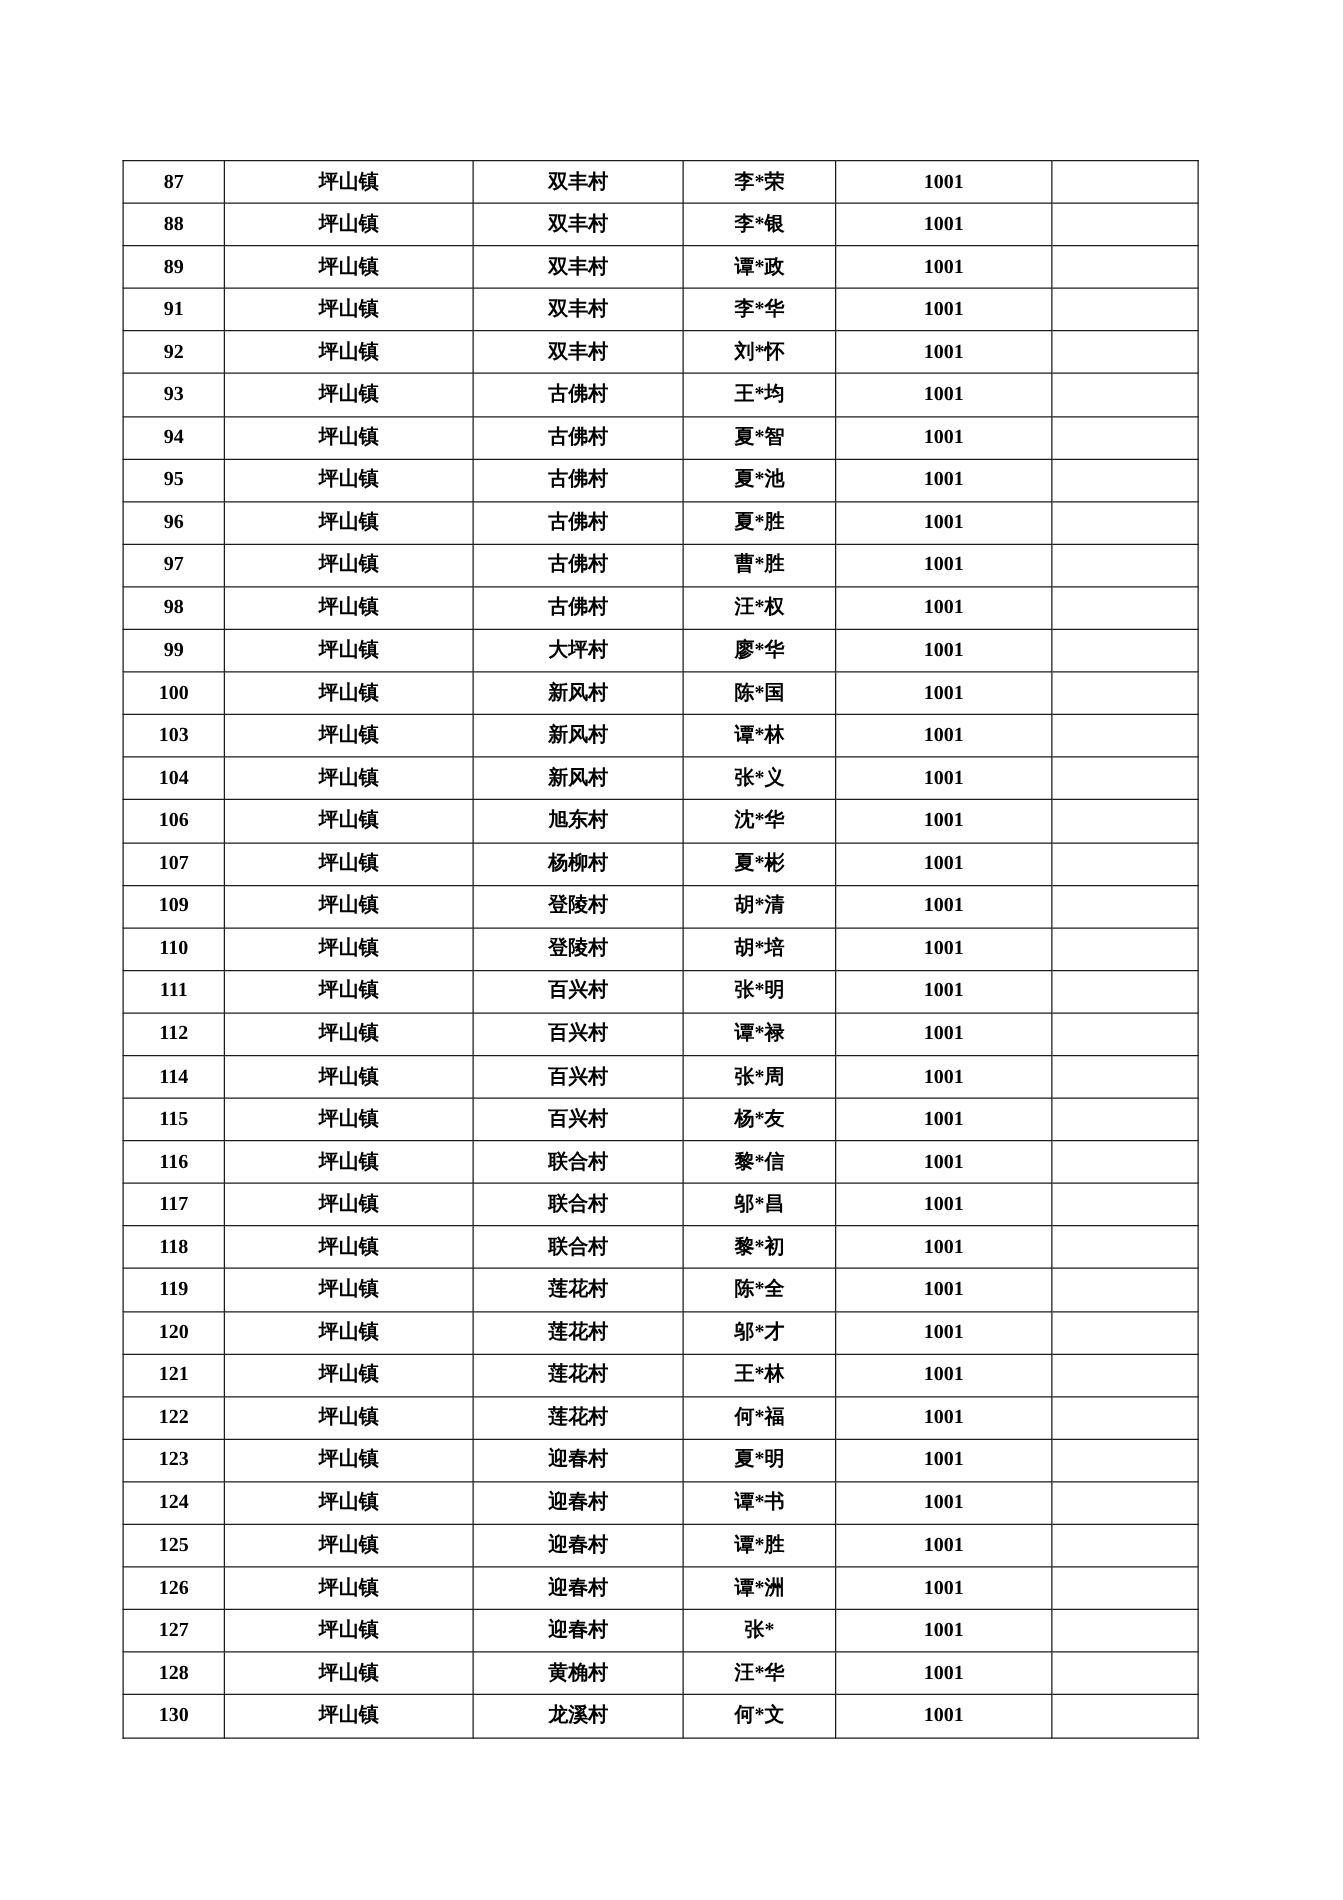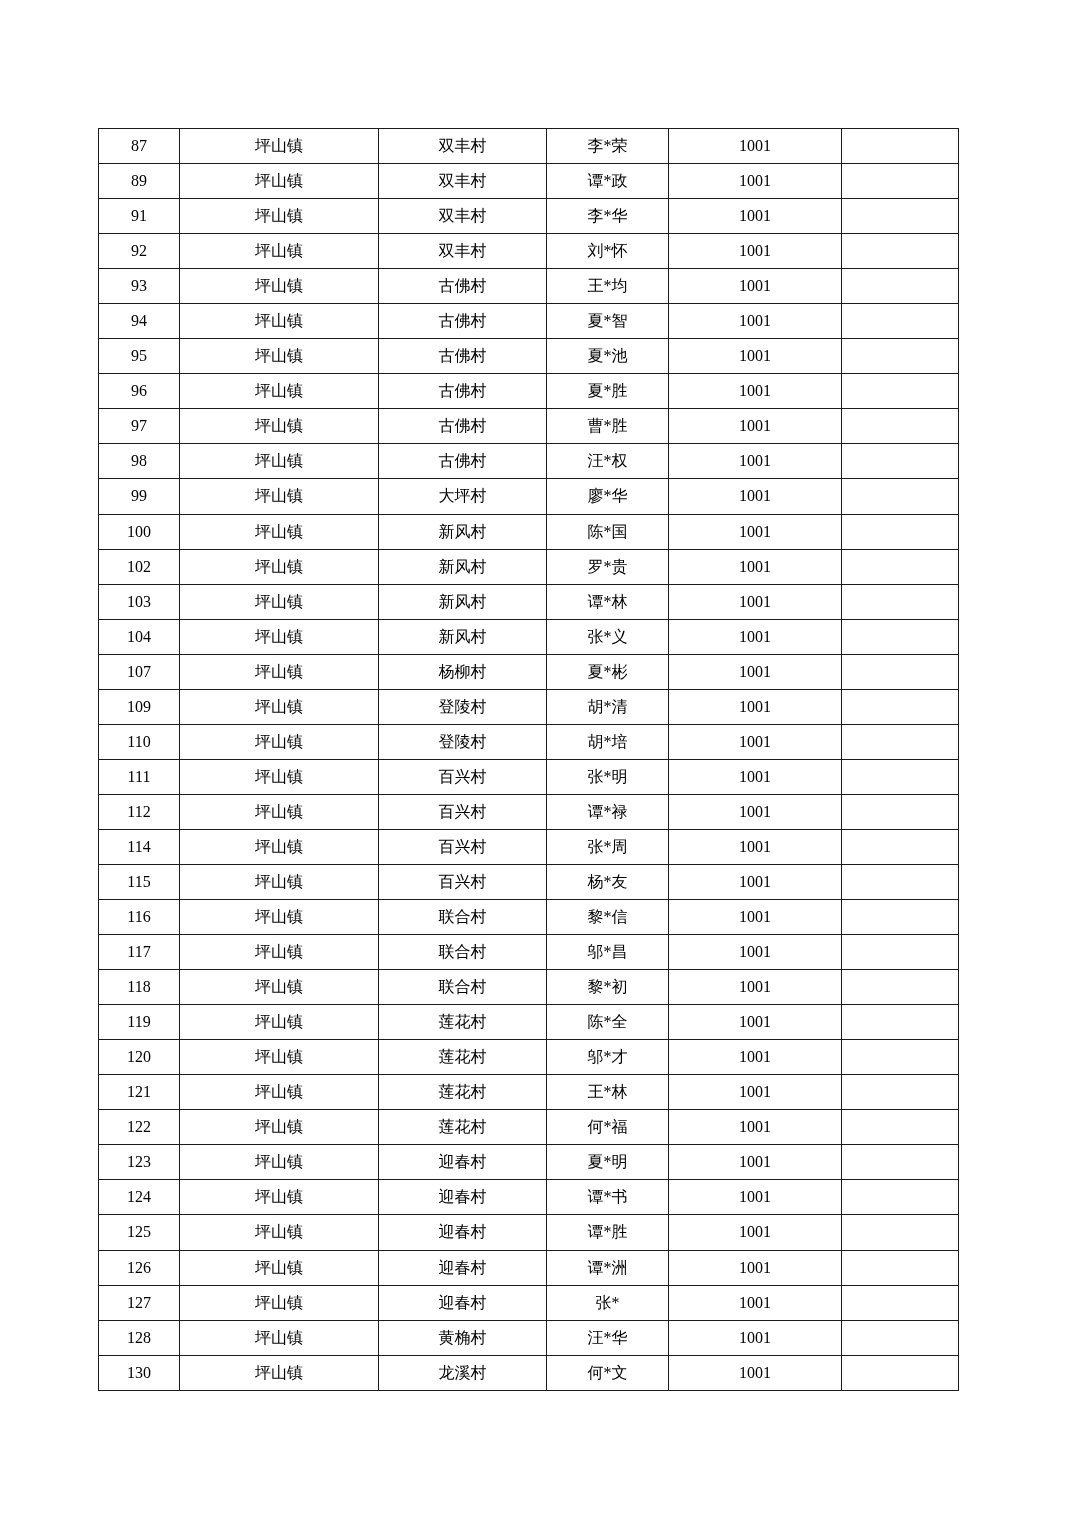--- a/index.html
+++ b/index.html
@@ -16,20 +16,21 @@
     color: #000000;
   }
   table.roster {
     position: absolute;
     left: 98px;
     top: 128px;
     width: 860px;
     height: 1263px;
     border-collapse: collapse;
     table-layout: fixed;
+    font-weight: bold;
   }
   table.roster td {
     border: 1.5px solid #1c1c1c;
     text-align: center;
     vertical-align: middle;
     font-size: 16px;
     line-height: 1;
     padding: 0;
     overflow: hidden;
     white-space: nowrap;
@@ -57,20 +58,28 @@
     <tbody>
         <tr>
     <td>87</td>
     <td>坪山镇</td>
     <td>双丰村</td>
     <td>李*荣</td>
     <td>1001</td>
     <td></td>
   </tr>
         <tr>
+    <td>88</td>
+    <td>坪山镇</td>
+    <td>双丰村</td>
+    <td>李*银</td>
+    <td>1001</td>
+    <td></td>
+  </tr>
+        <tr>
     <td>89</td>
     <td>坪山镇</td>
     <td>双丰村</td>
     <td>谭*政</td>
     <td>1001</td>
     <td></td>
   </tr>
         <tr>
     <td>91</td>
     <td>坪山镇</td>
@@ -145,40 +154,40 @@
   </tr>
         <tr>
     <td>100</td>
     <td>坪山镇</td>
     <td>新风村</td>
     <td>陈*国</td>
     <td>1001</td>
     <td></td>
   </tr>
         <tr>
-    <td>102</td>
-    <td>坪山镇</td>
-    <td>新风村</td>
-    <td>罗*贵</td>
-    <td>1001</td>
-    <td></td>
-  </tr>
-        <tr>
     <td>103</td>
     <td>坪山镇</td>
     <td>新风村</td>
     <td>谭*林</td>
     <td>1001</td>
     <td></td>
   </tr>
         <tr>
     <td>104</td>
     <td>坪山镇</td>
     <td>新风村</td>
     <td>张*义</td>
+    <td>1001</td>
+    <td></td>
+  </tr>
+        <tr>
+    <td>106</td>
+    <td>坪山镇</td>
+    <td>旭东村</td>
+    <td>沈*华</td>
     <td>1001</td>
     <td></td>
   </tr>
         <tr>
     <td>107</td>
     <td>坪山镇</td>
     <td>杨柳村</td>
     <td>夏*彬</td>
     <td>1001</td>
     <td></td>

